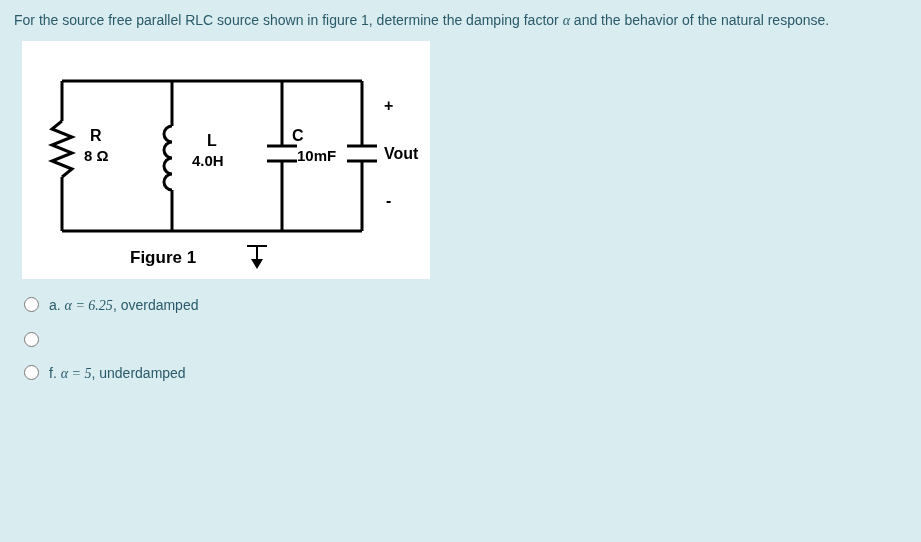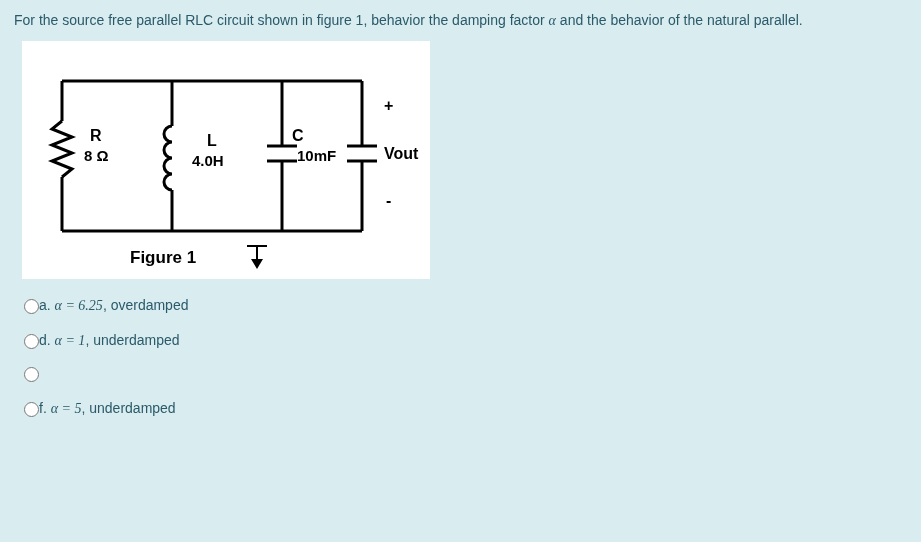--- a/index.html
+++ b/index.html
@@ -26,21 +26,22 @@
       position: relative;
     }
     .options {
       display: flex;
       flex-direction: column;
       gap: 18px;
       margin-left: 10px;
     }
     .option {
       display: flex;
-      align-items: flex-end;
+      align-items: flex-start;
+      gap: 10px;
       color: #2a5a6a;
     }
     .option input[type="radio"] {
       width: 15px;
       height: 15px;
       accent-color: #5a8a9a;
     }
     .option-label {
       font-size: 14px;
     }
@@ -49,21 +50,21 @@
       top: 0;
       left: 0;
     }
     .italic { font-style: italic; font-family: 'Times New Roman', serif; }
     .serif { font-family: 'Times New Roman', serif; }
   </style>
 </head>
 <body>
 
 <div class="question-text">
-  <span>For the source free parallel RLC circuit shown in figure 1, behavior the damping factor </span><span class="italic">α</span><span> and the behavior of the natural parallel.</span>
+  <span>For the source free parallel RLC source shown in figure 1, determine the damping factor </span><span class="italic">α</span><span> and the behavior of the natural response.</span>
 </div>
 
 <div class="figure-box">
   <svg class="circuit-svg" width="408" height="238">
 
     <line x1="40" y1="40" x2="340" y2="40" stroke="#000" stroke-width="3"></line>
 
     <line x1="40" y1="190" x2="340" y2="190" stroke="#000" stroke-width="3"></line>
 
     <line x1="40" y1="40" x2="40" y2="80" stroke="#000" stroke-width="3"></line>
@@ -104,27 +105,20 @@
 <div class="options">
   <label class="option">
     <input type="radio" name="answer" style="">
     <span class="option-label">
       <span>a.</span>
       <span class="italic serif">α = 6.25</span><span>, overdamped</span>
     </span>
   </label>
   <label class="option">
     <input type="radio" name="answer" style="">
-    <span class="option-label">
-      <span>d.</span>
-      <span class="italic serif">α = 1</span><span>, underdamped</span>
-    </span>
-  </label>
-  <label class="option">
-    <input type="radio" name="answer" style="">
   </label>
   <label class="option">
     <input type="radio" name="answer" style="">
     <span class="option-label">
       <span>f.</span>
       <span class="italic serif">α = 5</span><span>, underdamped</span>
     </span>
   </label>
 </div>
 

